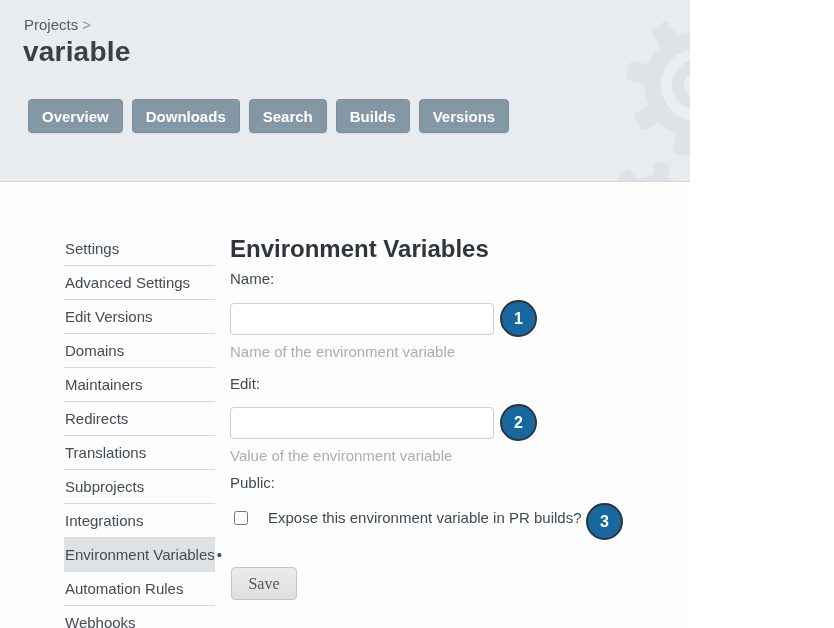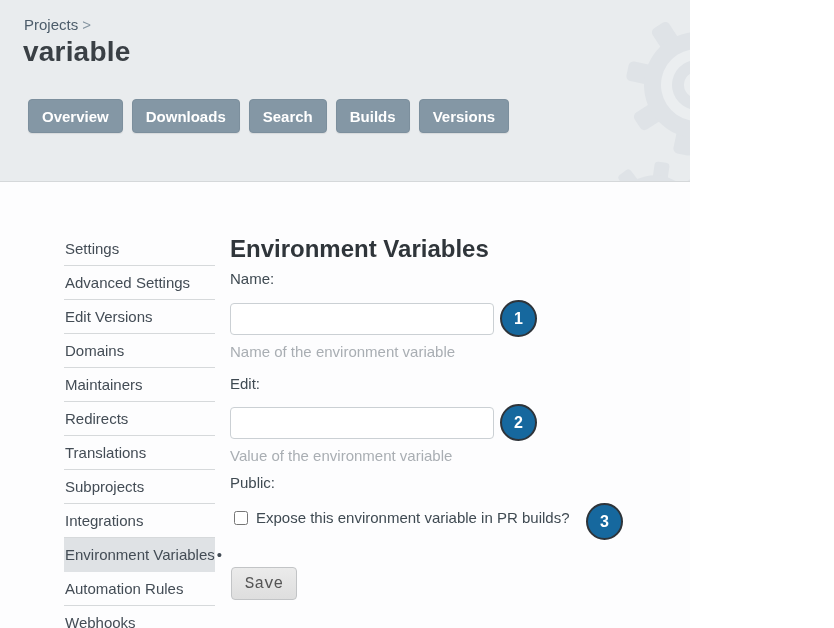--- a/index.html
+++ b/index.html
@@ -36,27 +36,27 @@
   .text-input { position:absolute; left:230px; width:264px; height:32px; background:#fff;
                 border:1px solid #cbd0d4; border-radius:4px; font-size:15px; padding:0 9px;
                 color:#333; outline:none; }
   .help-text { position:absolute; left:230px; font-size:15px; color:#a9aeb3; }
 
   .callout { position:absolute; width:37px; height:37px; border-radius:50%;
              background:#16689e; border:2px solid #2e343a; color:#fff;
              display:flex; align-items:center; justify-content:center;
              font-size:16px; font-weight:bold; box-shadow:0 0 0 1px rgba(255,255,255,0.6); }
 
-  .checkbox-row { position:absolute; left:234px; top:509px; display:flex; align-items:center; gap:8px; }
+  .checkbox-row { position:absolute; left:234px; top:509px; display:flex; align-items:center; gap:20px; }
   .checkbox-row input { width:14px; height:14px; accent-color:#16689e; cursor:pointer; }
   .checkbox-row label { font-size:15px; color:#3f4a52; cursor:pointer; }
 
   .save-btn { position:absolute; left:231px; top:567px; width:66px; height:33px;
               background:linear-gradient(#ebebeb,#dedede); border:1px solid #c2c4c6; border-radius:4px;
-              font-family:Liberation Mono, monospace; font-size:16px; color:#555; cursor:pointer; }
+              font-family:Liberation Serif, serif; font-size:16px; color:#555; cursor:pointer; }
 </style>
 </head>
 <body>
 
 <div class="page">
 
   <div class="header">
     <svg class="gears" width="280" height="182" viewBox="554 0 280 182">
 
       <g transform="translate(697,85) rotate(12)" fill="#dfe3e7">

